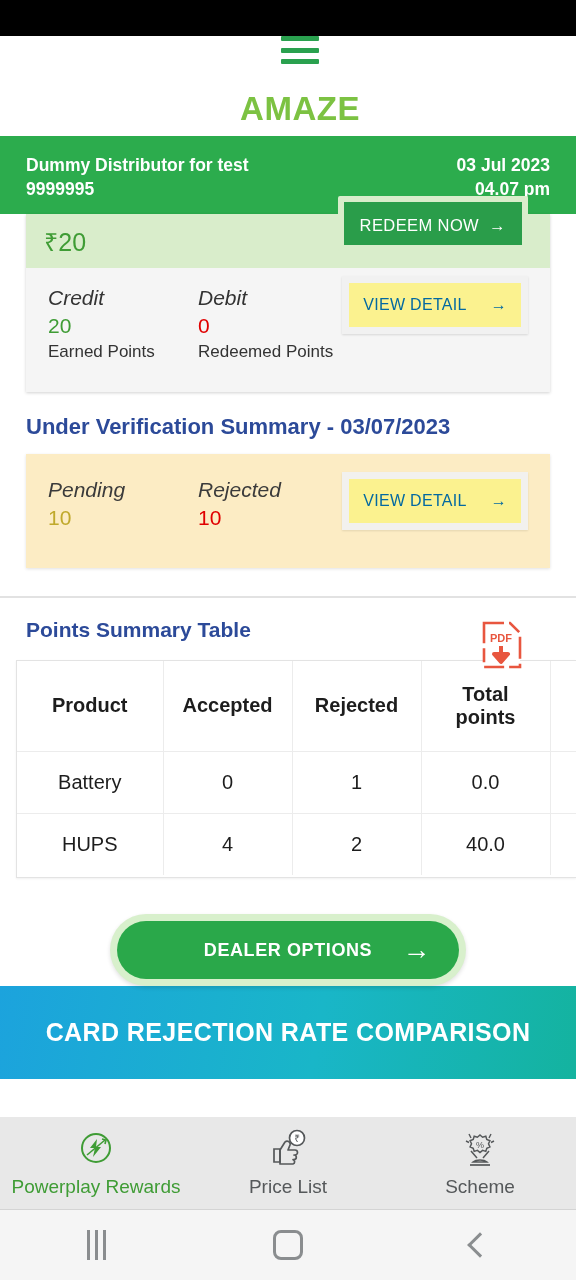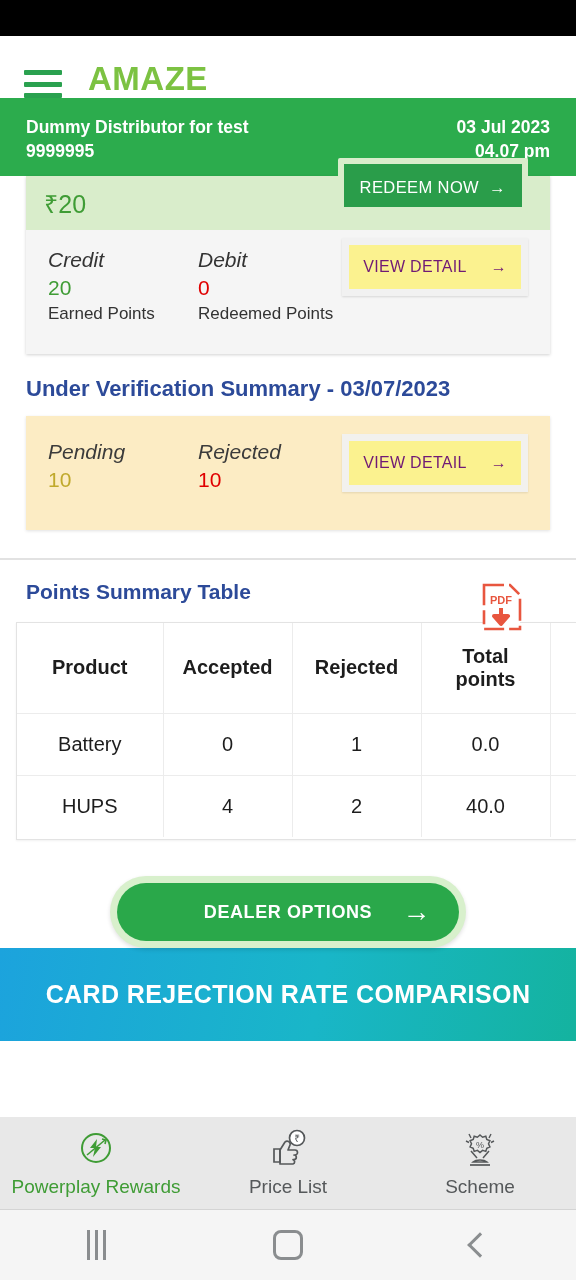--- a/index.html
+++ b/index.html
@@ -9,22 +9,22 @@
     background: #ffffff;
     overflow: hidden;
   }
   #screen { width: 576px; height: 1280px; position: relative; background: #fff; }
 
   
   .status-bar { height: 36px; background: #000; }
 
   
   .app-bar {
-    height: 62px; background: #fff;
-    display: flex; align-items: flex-end; padding-left: 24px; gap: 26px;
+    height: 100px; background: #fff;
+    display: flex; align-items: center; padding-left: 24px; gap: 26px; flex-direction: column;
   }
   .hamburger { width: 38px; height: 28px; display: flex; flex-direction: column;
                justify-content: space-between; cursor: pointer; }
   .hamburger span { display: block; height: 5px; width: 100%; background: #2aa14f; border-radius: 1px; }
   .brand { font-size: 33px; font-weight: bold; letter-spacing: 0.5px; color: #7cc242; }
 
   
   .user-strip {
     background: #2cac4d; color: #fff;
     padding: 18px 26px 20px 26px;
@@ -60,21 +60,21 @@
   .stat-label { font-size: 21px; color: #333; margin-bottom: 4px; font-style: italic; }
   .stat-value { font-size: 21px; margin-bottom: 4px; }
   .stat-sub { font-size: 17px; color: #333; }
   .v-credit { color: #3f9c35; }
   .v-debit  { color: #e00000; }
   .detail-wrap {
     position: absolute; right: 22px; top: 8px;
     background: #f1f1f1; padding: 7px; box-shadow: 0 1px 2px rgba(0,0,0,.12);
   }
   .detail-btn {
-    background: #fbf28f; color: #701a75; font-size: 16px; letter-spacing: .3px;
+    background: #fbf28f; color: #0369a1; font-size: 16px; letter-spacing: .3px;
     padding: 13px 14px; display: flex; align-items: center; gap: 24px;
     border: none; cursor: pointer; font-family: inherit; white-space: nowrap;
   }
 
   
   .section-title {
     font-size: 22px; font-weight: bold; color: #2c4a99;
     margin: 22px 0 14px 26px;
   }
   .verify-card {

